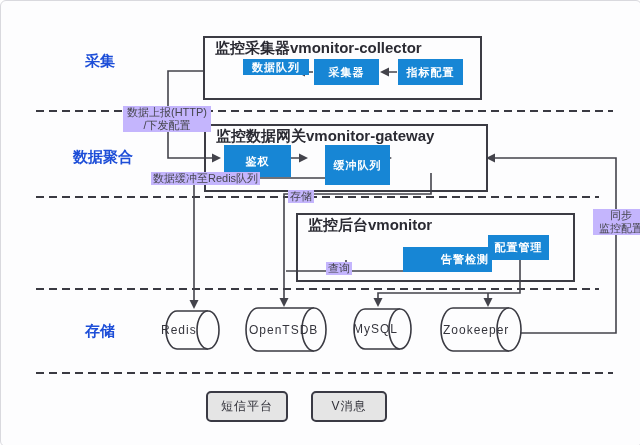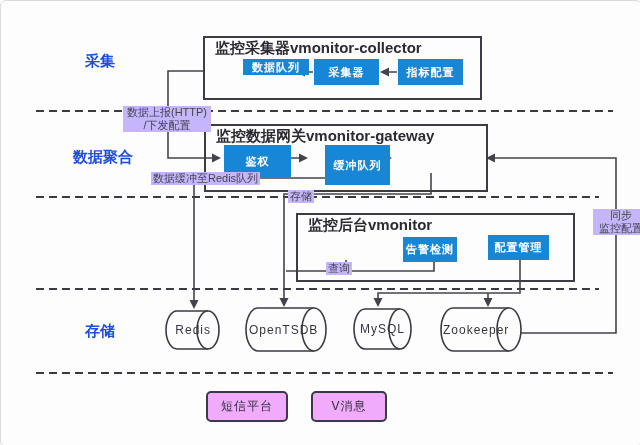--- a/index.html
+++ b/index.html
@@ -13,23 +13,23 @@
   .group-box{position:absolute;border:2px solid #3c3c44;background:transparent;}
   .group-title{position:absolute;font-size:15px;font-weight:bold;color:#2b2b33;white-space:nowrap;}
   .node{
     position:absolute;background:#1786d5;color:#ffffff;font-size:11px;font-weight:bold;
     display:flex;align-items:center;justify-content:center;white-space:nowrap;letter-spacing:1px;
   }
   .edge-label{
     position:absolute;background:#c4b5fd;font-size:11px;color:#45454d;
     white-space:nowrap;text-align:center;line-height:13px;padding:0 2px;
   }
-  .db-label{position:absolute;font-size:12px;color:#35353d;text-align:right;letter-spacing:1px;}
+  .db-label{position:absolute;font-size:12px;color:#35353d;text-align:left;letter-spacing:1px;}
   .ext-box{
-    position:absolute;border:2px solid #3a3a44;border-radius:5px;background:#f0abfc;
+    position:absolute;border:2px solid #3a3a44;border-radius:5px;background:#e5e5e5;
     font-size:12px;color:#2f2f37;display:flex;align-items:center;justify-content:center;
     white-space:nowrap;letter-spacing:1px;
   }
 </style>
 </head>
 <body>
 
 <div id="stage">
 
   <svg id="wires" viewBox="0 0 640 445" xmlns="http://www.w3.org/2000/svg">
@@ -99,21 +99,21 @@
   <div class="node" style="left:397px;top:58px;width:65px;height:26px;">指标配置</div>
   <div class="node" style="left:313px;top:58px;width:65px;height:26px;">采集器</div>
 
   <div class="group-box" style="left:203px;top:123px;width:280px;height:64px;"></div>
   <div class="group-title" style="left:215px;top:126px;">监控数据网关vmonitor-gateway</div>
   <div class="node" style="left:223px;top:144px;width:67px;height:32px;">鉴权</div>
   <div class="node" style="left:324px;top:144px;width:65px;height:40px;">缓冲队列</div>
 
   <div class="group-box" style="left:295px;top:212px;width:275px;height:65px;"></div>
   <div class="group-title" style="left:307px;top:215px;">监控后台vmonitor</div>
-  <div class="node" style="left:402px;top:236px;width:54px;height:25px;">告警检测</div>
+  <div class="node" style="left:402px;top:246px;width:54px;height:25px;padding-left:35px;">告警检测</div>
   <div class="node" style="left:487px;top:234px;width:61px;height:25px;">配置管理</div>
 
   <div class="edge-label" style="left:122px;top:105px;width:84px;">
     <div>数据上报(HTTP)</div>
     <div>/下发配置</div>
   </div>
   <div class="edge-label" style="left:150px;top:171px;">数据缓冲至Redis队列</div>
   <div class="edge-label" style="left:287px;top:189px;">存储</div>
   <div class="edge-label" style="left:325px;top:261px;">查询</div>
   <div class="edge-label" style="left:592px;top:208px;width:52px;">

